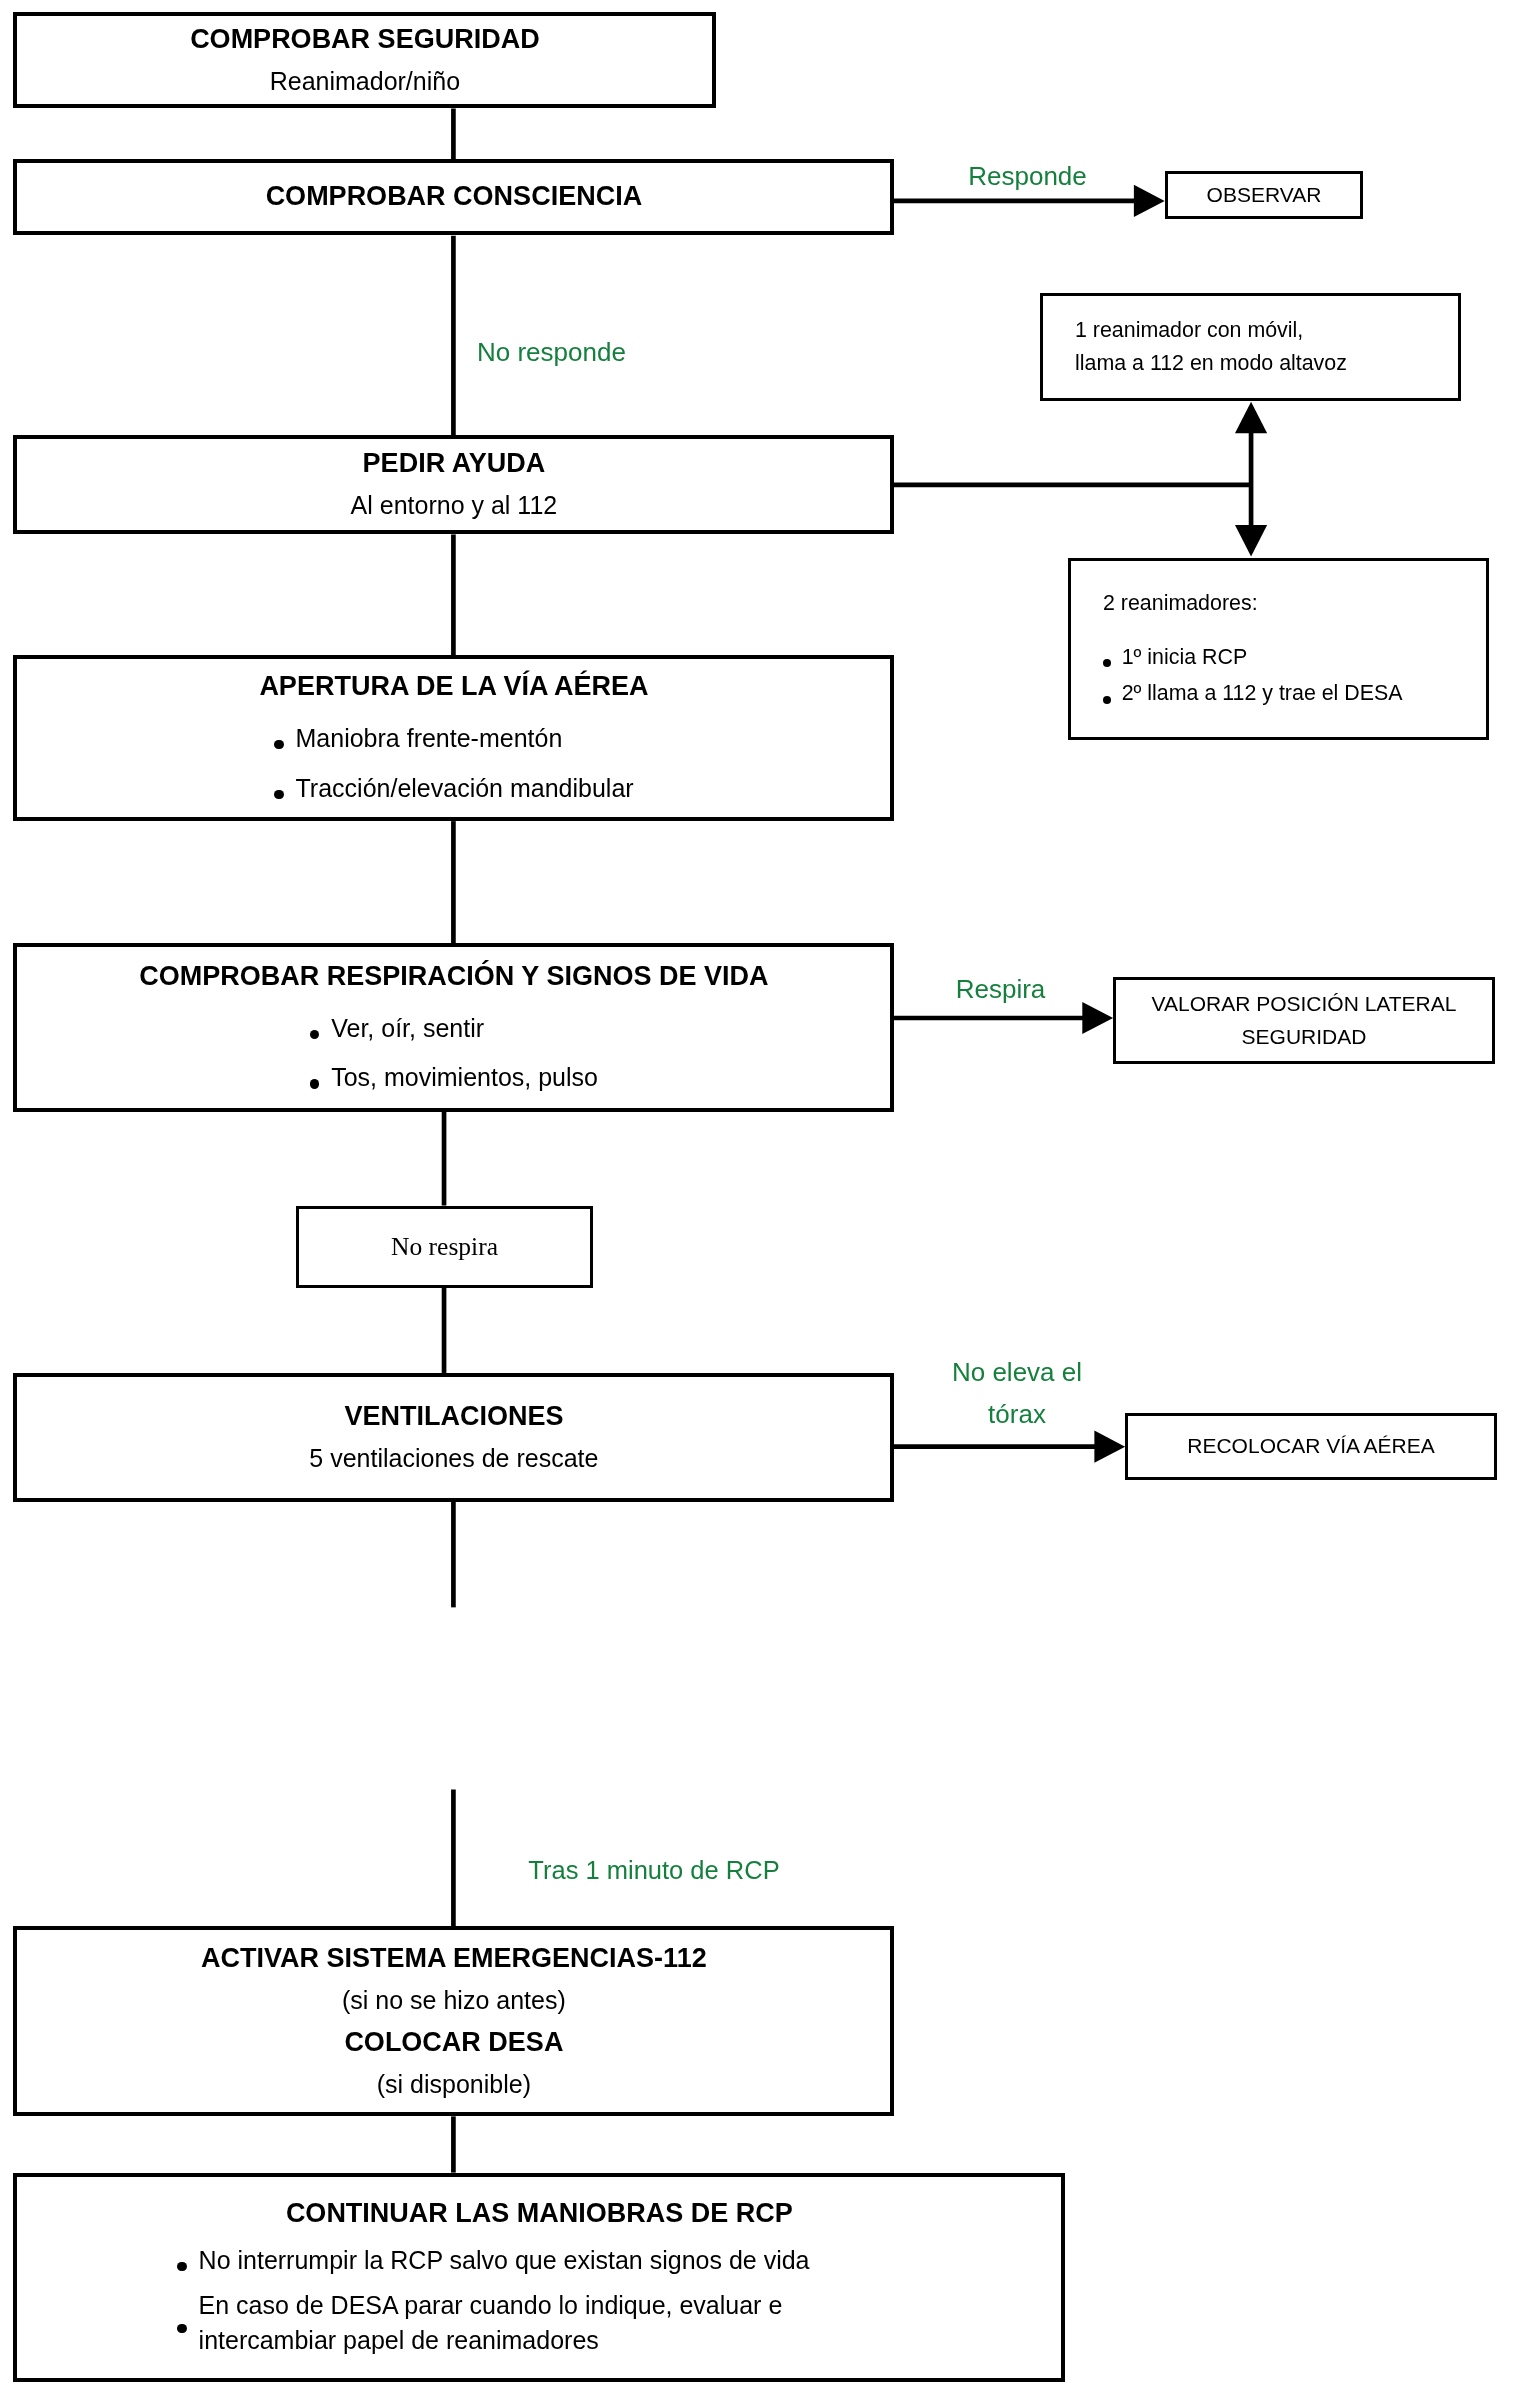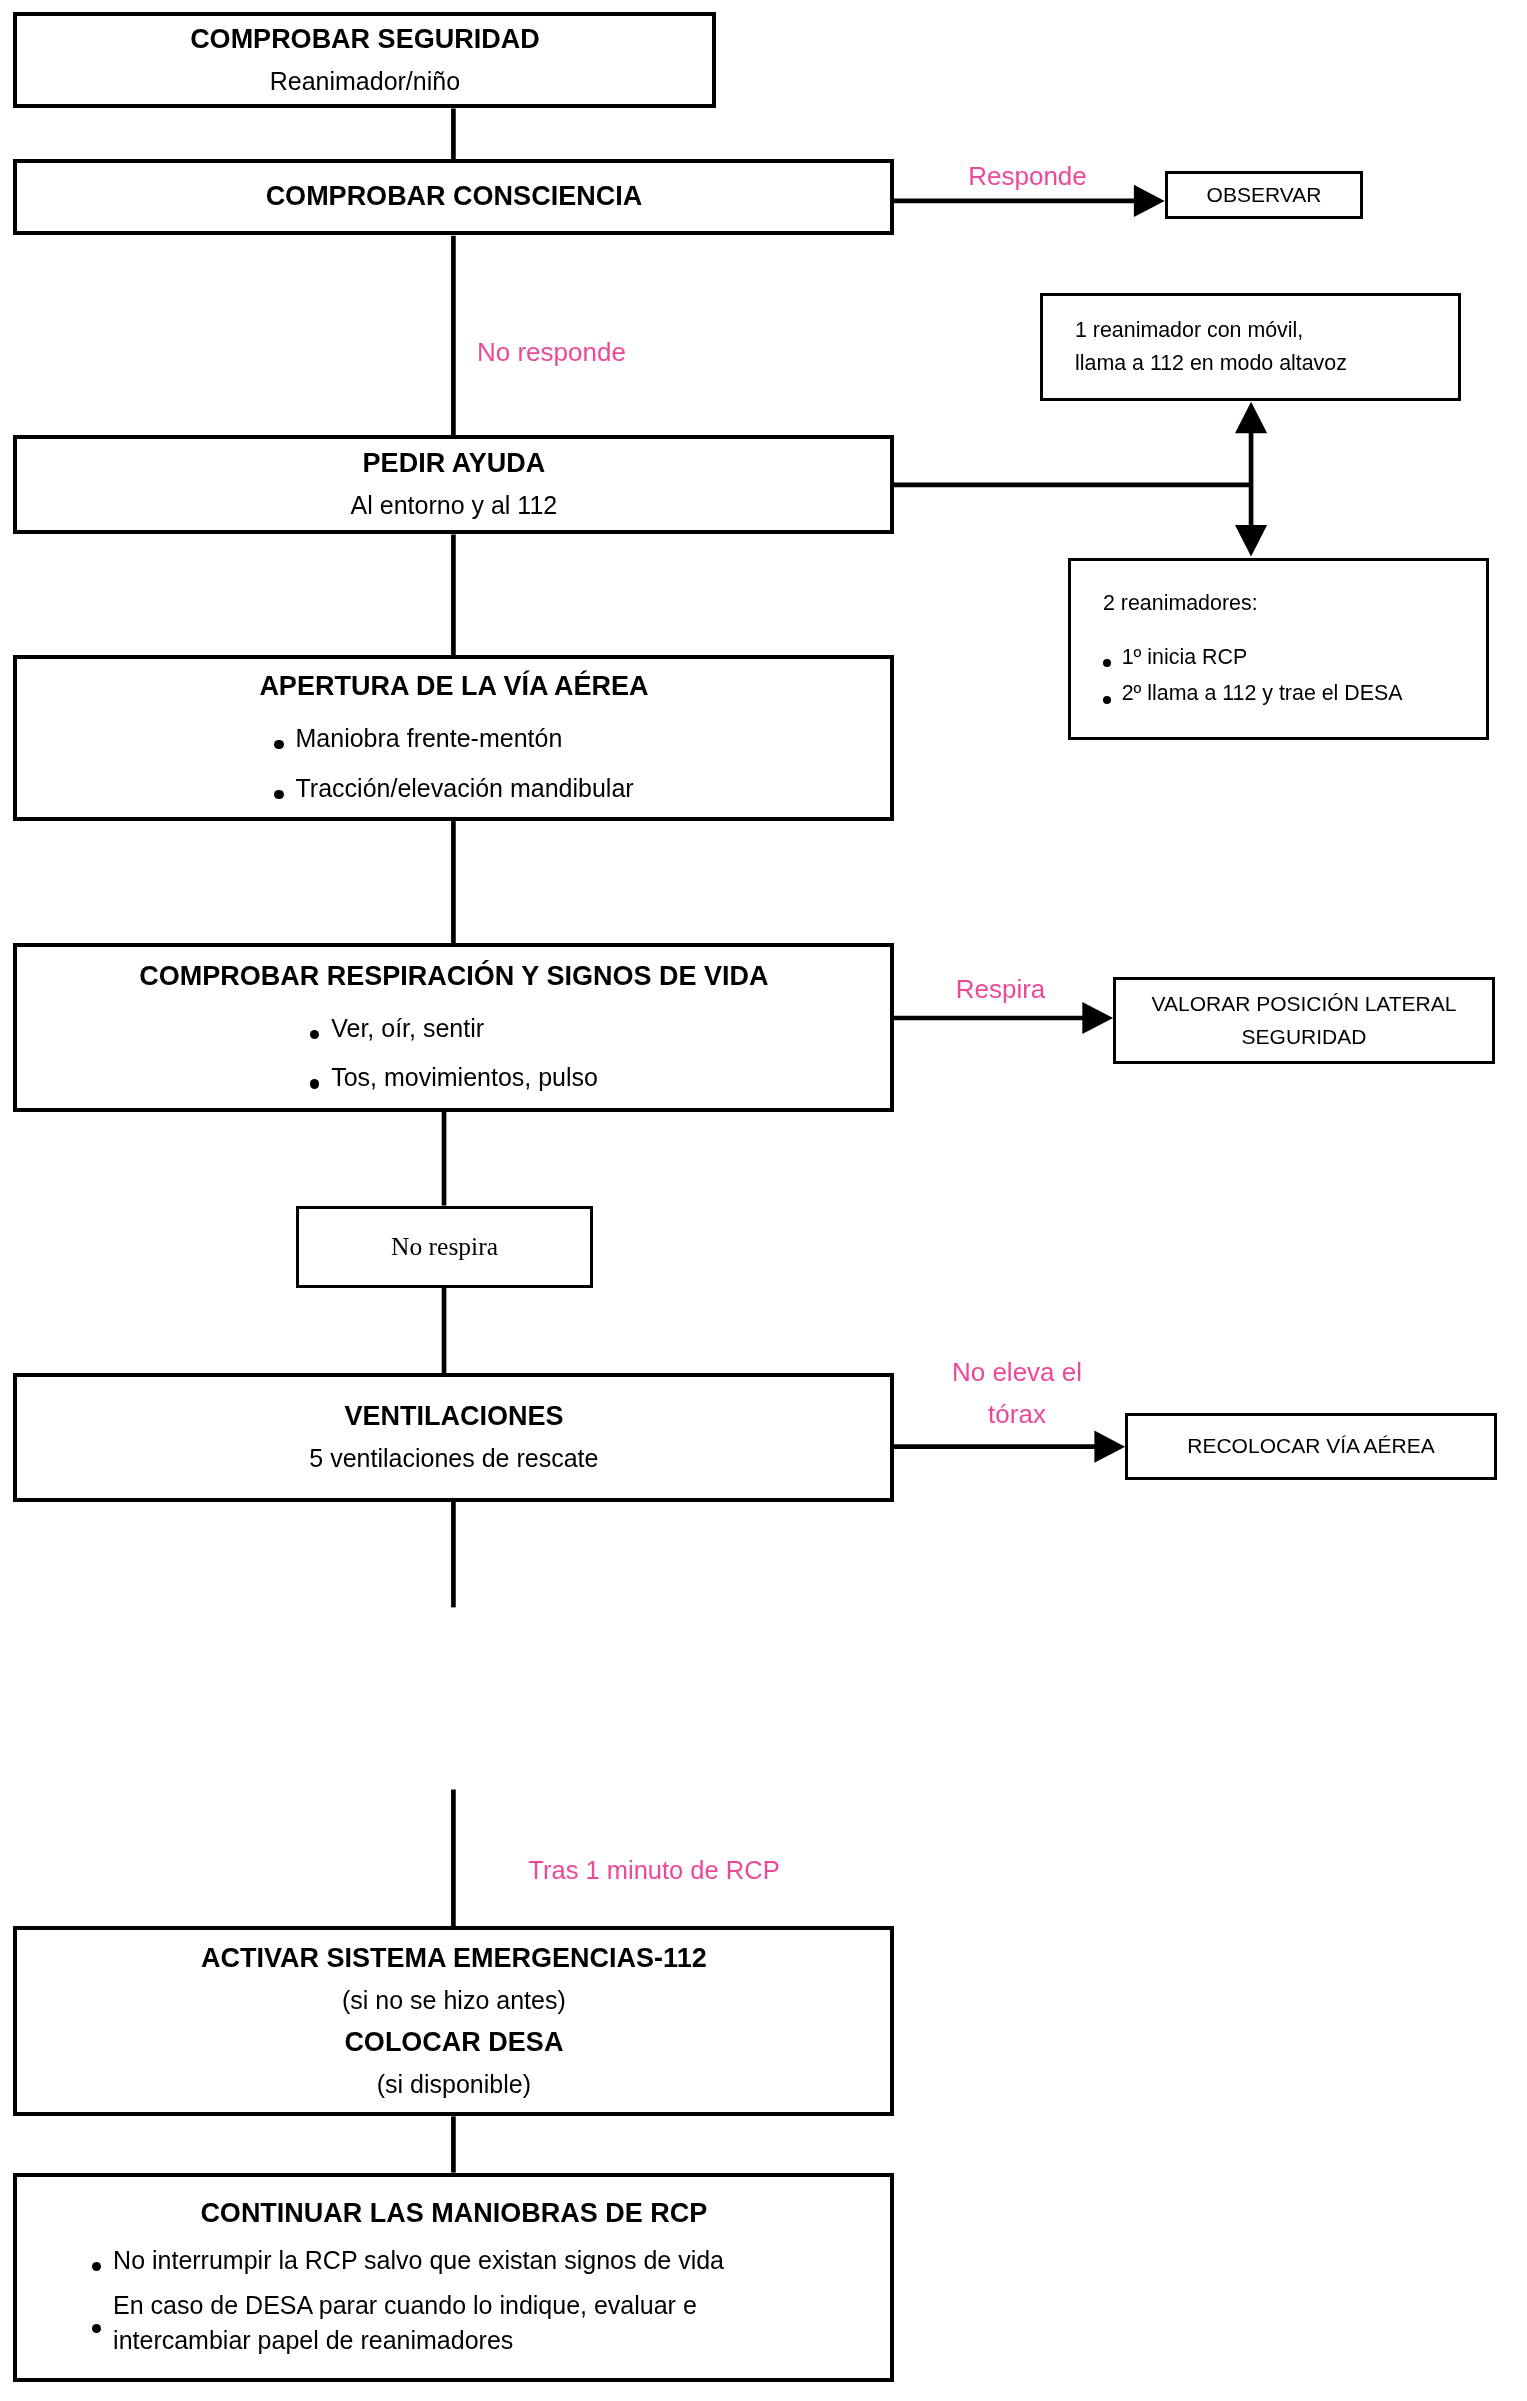--- a/index.html
+++ b/index.html
@@ -49,21 +49,21 @@
   .side .st { font-size: 21px; }
   .side-left { align-items: flex-start; text-align: left; padding-left: 32px; padding-right: 13.4px; }
   .side .bullets { row-gap: 6.7px; margin-top: 23px; }
   .side .bl { font-size: 21.4px; column-gap: 10.7px; }
   .side .dot { width: 8px; height: 8px; margin-top: 11.4px; }
 
   .lbl {
     position: absolute;
     font-size: 26px;
     line-height: 1.6;
-    color: #ec4899;
+    color: #15803d;
   }
   .center { text-align: center; }
   .left { text-align: left; }
 </style>
 </head>
 <body>
 
 <div class="canvas">
 
   <svg class="connectors" width="1527" height="2401" viewBox="0 0 2280 3585">
@@ -144,21 +144,21 @@
   </div>
 
 
   <div class="fbox gap14" style="left:13.4px; top:1926px; width:881px; height:190px;">
     <div class="t">ACTIVAR SISTEMA EMERGENCIAS-112</div>
     <div class="s">(si no se hizo antes)</div>
     <div class="t">COLOCAR DESA</div>
     <div class="s">(si disponible)</div>
   </div>
 
-  <div class="fbox" style="left:13.4px; top:2173px; width:881px; height:209px;">
+  <div class="fbox" style="left:13.4px; top:2173px; width:1052px; height:209px;">
     <div class="t">CONTINUAR LAS MANIOBRAS DE RCP</div>
     <div class="bullets" style="margin-top:12px; row-gap:9.4px;">
       <div class="bl">
         <span class="dot"></span>
         <span class="wrapcap">No interrumpir la RCP salvo que existan signos de vida</span>
       </div>
       <div class="bl">
         <span class="dot"></span>
         <span class="wrapcap">En caso de DESA parar cuando lo indique, evaluar e intercambiar papel de reanimadores</span>
       </div>

